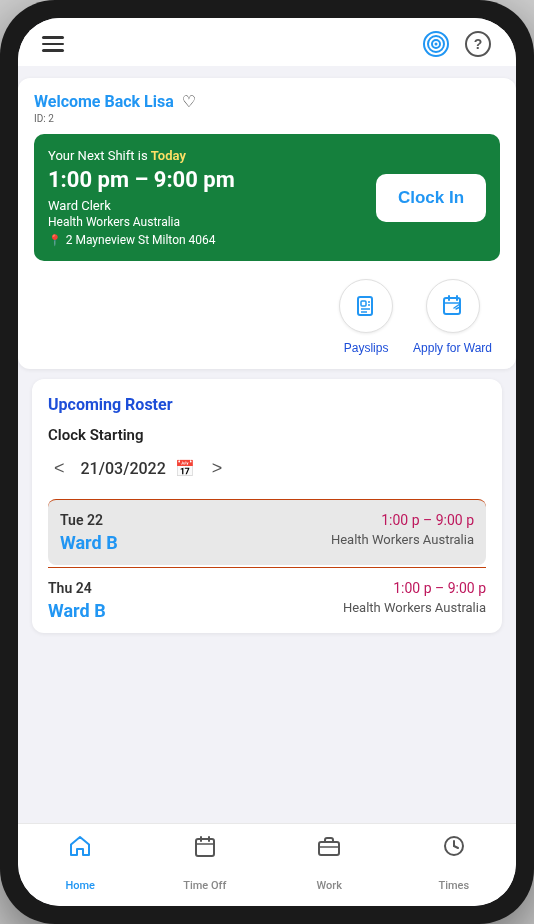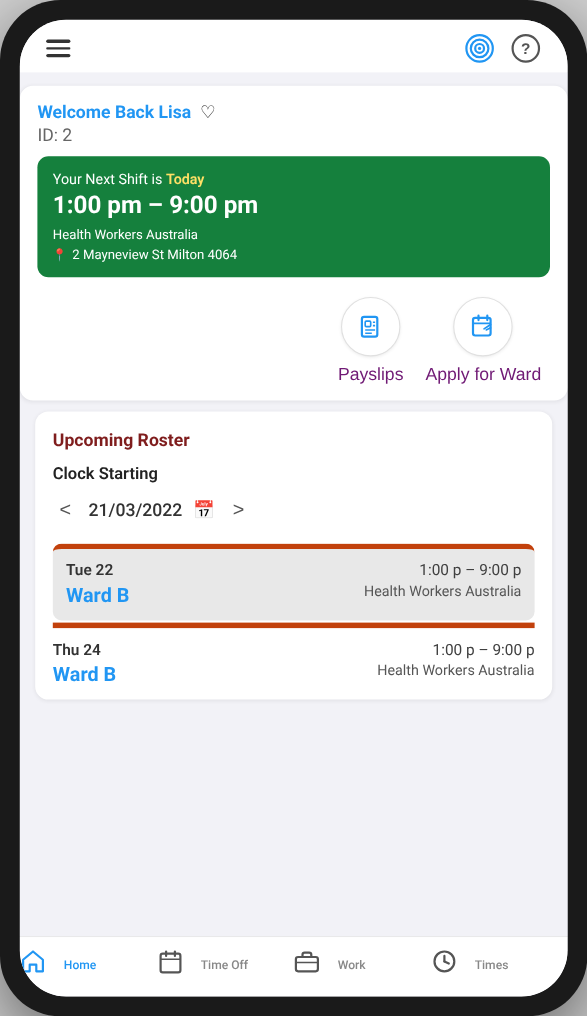--- a/index.html
+++ b/index.html
@@ -101,21 +101,21 @@
       font-size: 16px;
     }
 
     .heart-icon {
       font-size: 16px;
       color: #333;
     }
 
     .welcome-id {
       color: #666;
-      font-size: 16px;
+      font-size: 10px;
       margin-bottom: 10px;
     }
 
     .shift-card {
       background: #15803d;
       border-radius: 10px;
       padding: 14px 14px 14px 14px;
       display: flex;
       align-items: flex-start;
       justify-content: space-between;
@@ -206,36 +206,36 @@
       border-radius: 50%;
       border: 1.5px solid #e0e0e0;
       background: #fff;
       display: flex;
       align-items: center;
       justify-content: center;
       box-shadow: 0 1px 3px rgba(0,0,0,0.08);
     }
 
     .action-btn-label {
-      font-size: 16px;
-      color: #701a75;
+      font-size: 12px;
+      color: #1d4ed8;
       font-weight: 500;
       text-align: right;
     }
 
     .roster-section {
       background: #fff;
       margin: 10px 14px;
       border-radius: 12px;
       padding: 16px 16px 0;
       box-shadow: 0 1px 4px rgba(0,0,0,0.07);
     }
 
     .roster-title {
-      color: #7f1d1d;
+      color: #1d4ed8;
       font-size: 16px;
       font-weight: 700;
       margin-bottom: 12px;
     }
 
     .week-starting-label {
       font-size: 15px;
       font-weight: 600;
       color: #222;
       margin-bottom: 10px;
@@ -266,40 +266,40 @@
       color: #333;
       justify-content: flex-end;
     }
 
     .calendar-icon-sm {
       font-size: 16px;
       color: #666;
     }
 
     .shift-row {
-      border-top: 5px solid #c2410c;
+      border-top: 1px solid #c2410c;
       padding: 12px 0;
     }
 
     .shift-row-header {
       display: flex;
       justify-content: space-between;
       align-items: center;
       margin-bottom: 4px;
     }
 
     .shift-day {
       font-size: 14px;
       font-weight: 600;
       color: #333;
     }
 
     .shift-time-range {
       font-size: 14px;
-      color: #404040;
+      color: #be185d;
     }
 
     .shift-ward {
       color: #2196F3;
       font-size: 18px;
       font-weight: 700;
     }
 
     .shift-org-name {
       font-size: 13px;
@@ -317,21 +317,21 @@
       display: flex;
       justify-content: space-around;
       align-items: center;
       padding: 10px 0 14px;
       border-top: 1px solid #e8e8e8;
       border-radius: 0 0 42px 42px;
     }
 
     .nav-item {
       display: flex;
-      flex-direction: row;
+      flex-direction: column;
       align-items: center;
       gap: 16px;
       cursor: pointer;
       flex: 1;
     }
 
     .nav-item-icon {
       font-size: 22px;
     }
 
@@ -398,26 +398,28 @@
           <span class="heart-icon">♡</span>
         </div>
         <div class="welcome-id">ID: 2</div>
 
         <div class="shift-card">
           <div class="shift-info">
             <div class="next-shift-label">
               <span>Your Next Shift is </span><span class="today-highlight">Today</span>
             </div>
             <div class="shift-time">1:00 pm – 9:00 pm</div>
+            <div class="shift-role">Ward Clerk</div>
             <div class="shift-org">Health Workers Australia</div>
             <div class="shift-location">
               <span class="location-pin">📍</span>
               <span>2 Mayneview St Milton 4064</span>
             </div>
           </div>
+          <button class="clock-in-btn">Clock In</button>
         </div>
 
         <div class="action-buttons">
           <button class="action-btn">
             <div class="action-btn-circle">
               <svg width="26" height="26" viewBox="0 0 26 26" fill="none">
                 <rect x="5" y="4" width="14" height="18" rx="2" stroke="#2196F3" stroke-width="2"></rect>
                 <rect x="8" y="8" width="5" height="5" rx="1" stroke="#2196F3" stroke-width="1.5"></rect>
                 <line x1="15" y1="9" x2="17" y2="9" stroke="#2196F3" stroke-width="1.5"></line>
                 <line x1="15" y1="12" x2="17" y2="12" stroke="#2196F3" stroke-width="1.5"></line>

